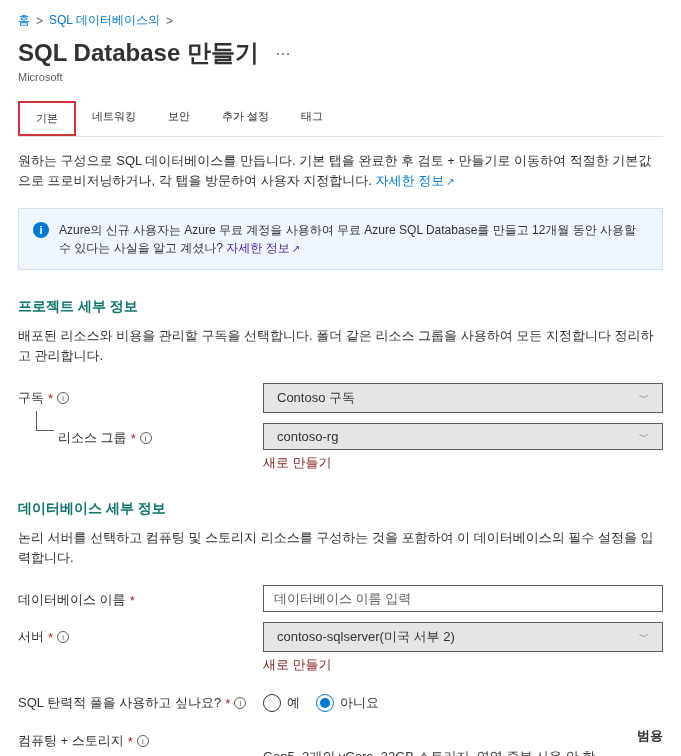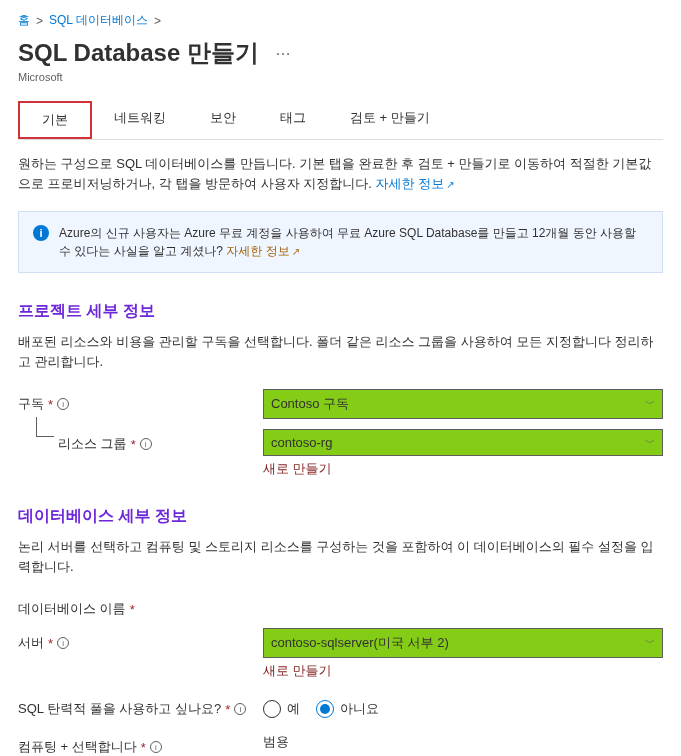--- a/index.html
+++ b/index.html
@@ -50,22 +50,22 @@
       font-size: 11px;
       color: #605e5c;
       margin-bottom: 18px;
     }
     .tabs {
       display: flex;
       border-bottom: 1px solid #e1dfdd;
       margin-bottom: 14px;
     }
     .tab {
-      padding: 8px 22px;
-      font-size: 13px;
+      padding: 8px 16px;
+      font-size: 11px;
       color: #323130;
       cursor: pointer;
       position: relative;
     }
     .tab.active {
       border: 2px solid #d13438;
       border-bottom: 2px solid #d13438;
     }
     .tab:not(.active) {
       border-bottom: 1px solid transparent;
@@ -102,28 +102,28 @@
       color: #fff;
       display: flex;
       align-items: center;
       justify-content: center;
       font-size: 11px;
       font-weight: bold;
       flex-shrink: 0;
       margin-top: 1px;
     }
     .info-box a {
-      color: #a16207;
+      color: #4c1d95;
       text-decoration: none;
     }
     .section-title {
-      font-size: 16px;
+      font-size: 14px;
       font-weight: 600;
       margin-bottom: 10px;
-      color: #6d28d9;
+      color: #0f766e;
     }
     .section-desc {
       font-size: 13px;
       line-height: 1.5;
       color: #323130;
       margin-bottom: 18px;
     }
     .form-row {
       display: flex;
       align-items: flex-start;
@@ -164,26 +164,26 @@
       justify-content: center;
       font-size: 8px;
       color: #605e5c;
     }
     .form-control {
       flex: 1;
     }
     .select-box {
       width: 100%;
       border: 1px solid #605e5c;
-      padding: 5px 7px;
+      padding: 5px 13px;
       font-size: 13px;
       display: flex;
       justify-content: space-between;
       align-items: center;
-      background: #84cc16;
+      background: #e5e5e5;
       cursor: pointer;
     }
     .select-box .chevron {
       font-size: 10px;
       color: #605e5c;
     }
     .input-box {
       width: 100%;
       border: 1px solid #605e5c;
       padding: 5px 10px;
@@ -229,51 +229,52 @@
       width: 10px;
       height: 10px;
       background: #0078d4;
       border-radius: 50%;
     }
     .compute-info {
       font-size: 13px;
       line-height: 1.6;
     }
     .compute-info .title {
-      font-weight: 400;
+      font-weight: 700;
+      text-align: right;
     }
     .compute-info .detail {
       color: #323130;
     }
     .section-gap {
       margin-top: 28px;
     }
   </style>
 </head>
 <body>
 
 <div class="breadcrumb">
   <a href="#">홈</a>
   <span class="sep">&gt;</span>
-  <a href="#">SQL 데이터베이스</a>
+  <a href="#">SQL 데이터베이스의</a>
   <span class="sep">&gt;</span>
 </div>
 
 <div class="page-title-row">
   <h1 class="page-title">SQL Database 만들기</h1>
   <span class="more-icon">…</span>
 </div>
 <div class="page-subtitle">Microsoft</div>
 
 <div class="tabs">
   <div class="tab active">기본</div>
   <div class="tab">네트워킹</div>
   <div class="tab">보안</div>
+  <div class="tab">추가 설정</div>
   <div class="tab">태그</div>
-  <div class="tab">검토 + 만들기</div>
 </div>
 
 <div class="description">
   <span>원하는 구성으로 SQL 데이터베이스를 만듭니다. 기본 탭을 완료한 후 검토 + 만들기로 이동하여 적절한 기본값으로 프로비저닝하거나, 각 탭을 방문하여 사용자 지정합니다. </span><a href="#"><span>자세한 정보</span><span class="ext-icon">↗</span></a>
 </div>
 
 <div class="info-box">
   <div class="info-icon">i</div>
   <div>
     <span>Azure의 신규 사용자는 Azure 무료 계정을 사용하여 무료 Azure SQL Database를 만들고 12개월 동안 사용할 수 있다는 사실을 알고 계셨나? </span><a href="#"><span>자세한 정보</span><span class="ext-icon">↗</span></a>
@@ -314,20 +315,23 @@
 </div>
 
 <div class="section-gap"></div>
 <div class="section-title">데이터베이스 세부 정보</div>
 <div class="section-desc">논리 서버를 선택하고 컴퓨팅 및 스토리지 리소스를 구성하는 것을 포함하여 이 데이터베이스의 필수 설정을 입력합니다.</div>
 
 <div class="form-row">
   <div class="form-label">
     <span>데이터베이스 이름</span>
     <span class="required">*</span>
+  </div>
+  <div class="form-control">
+    <input class="input-box" placeholder="데이터베이스 이름 입력" style="">
   </div>
 </div>
 
 <div class="form-row">
   <div class="form-label">
     <span>서버</span>
     <span class="required">*</span>
     <span class="help-icon">i</span>
   </div>
   <div class="form-control">
@@ -356,21 +360,21 @@
             <div class="radio-dot"></div>
           </div>
         <span>아니요</span>
       </div>
     </div>
   </div>
 </div>
 
 <div class="form-row" style="margin-top:14px;">
   <div class="form-label">
-    <span>컴퓨팅 + 선택합니다</span>
+    <span>컴퓨팅 + 스토리지</span>
     <span class="required">*</span>
     <span class="help-icon">i</span>
   </div>
   <div class="form-control compute-info">
     <div class="title">범용</div>
     <div class="detail">Gen5, 2개의 vCore, 32GB 스토리지, 영역 중복 사용 안 함</div>
 
   </div>
 </div>
 

